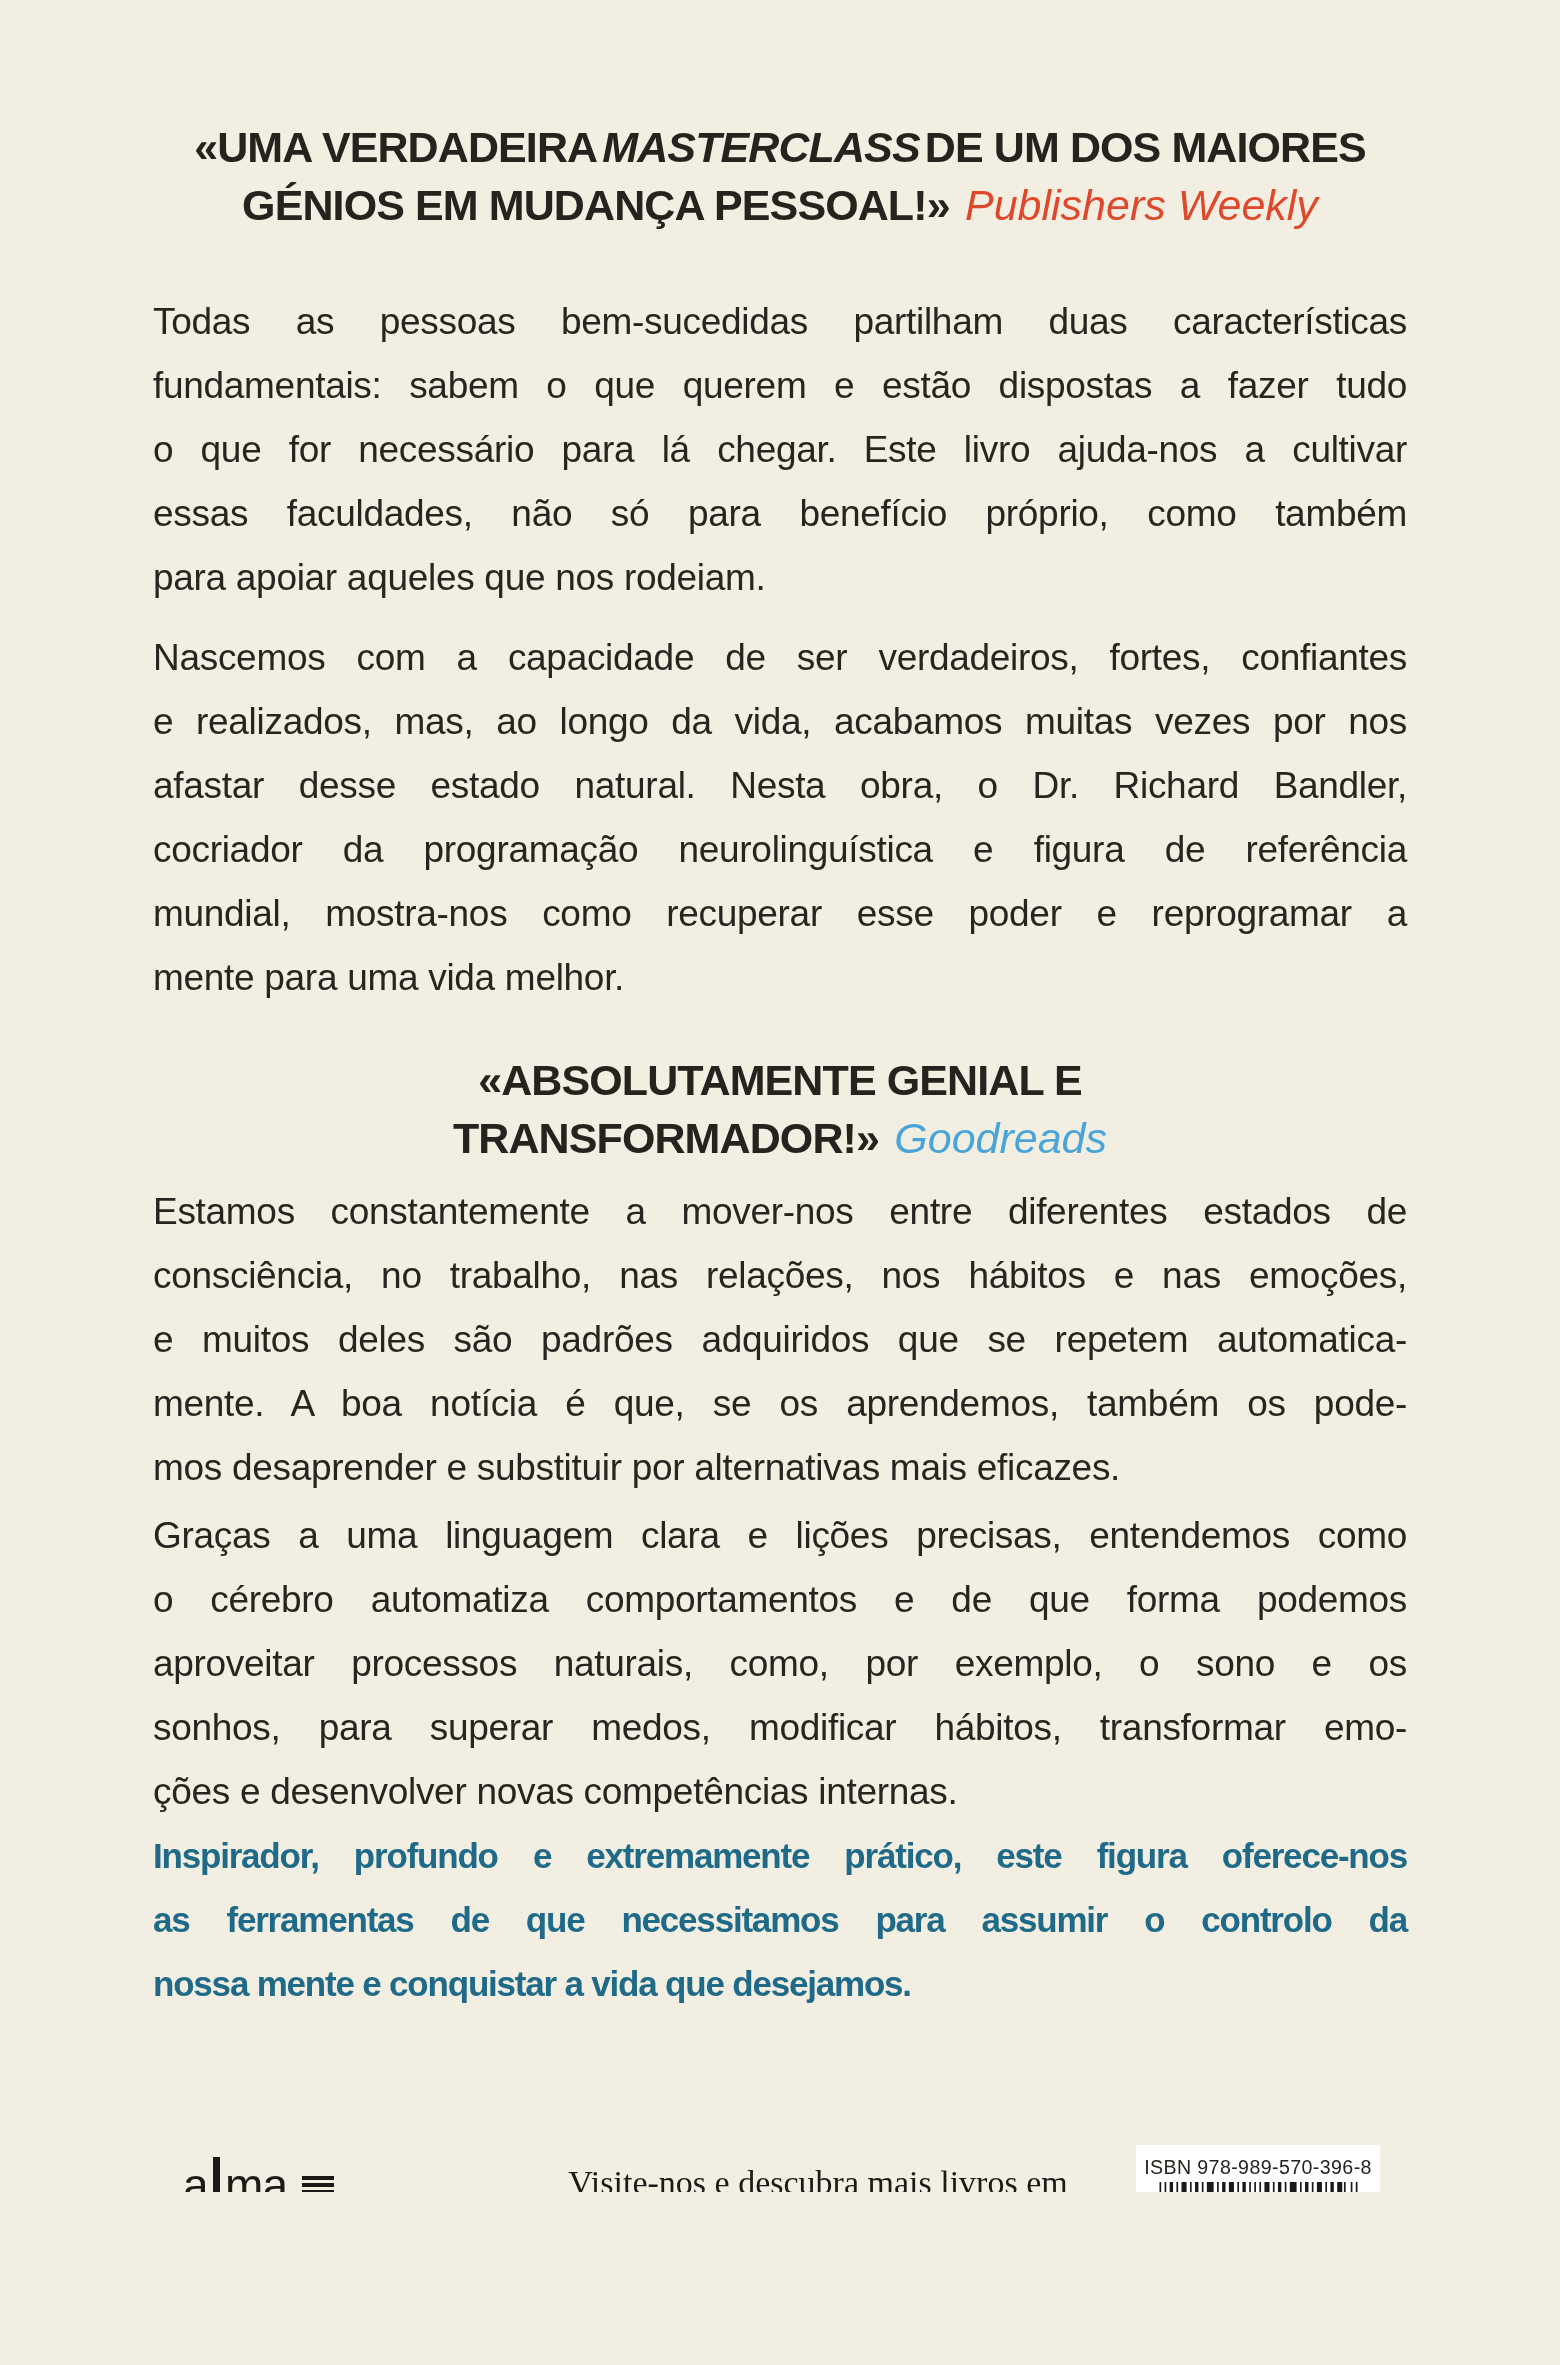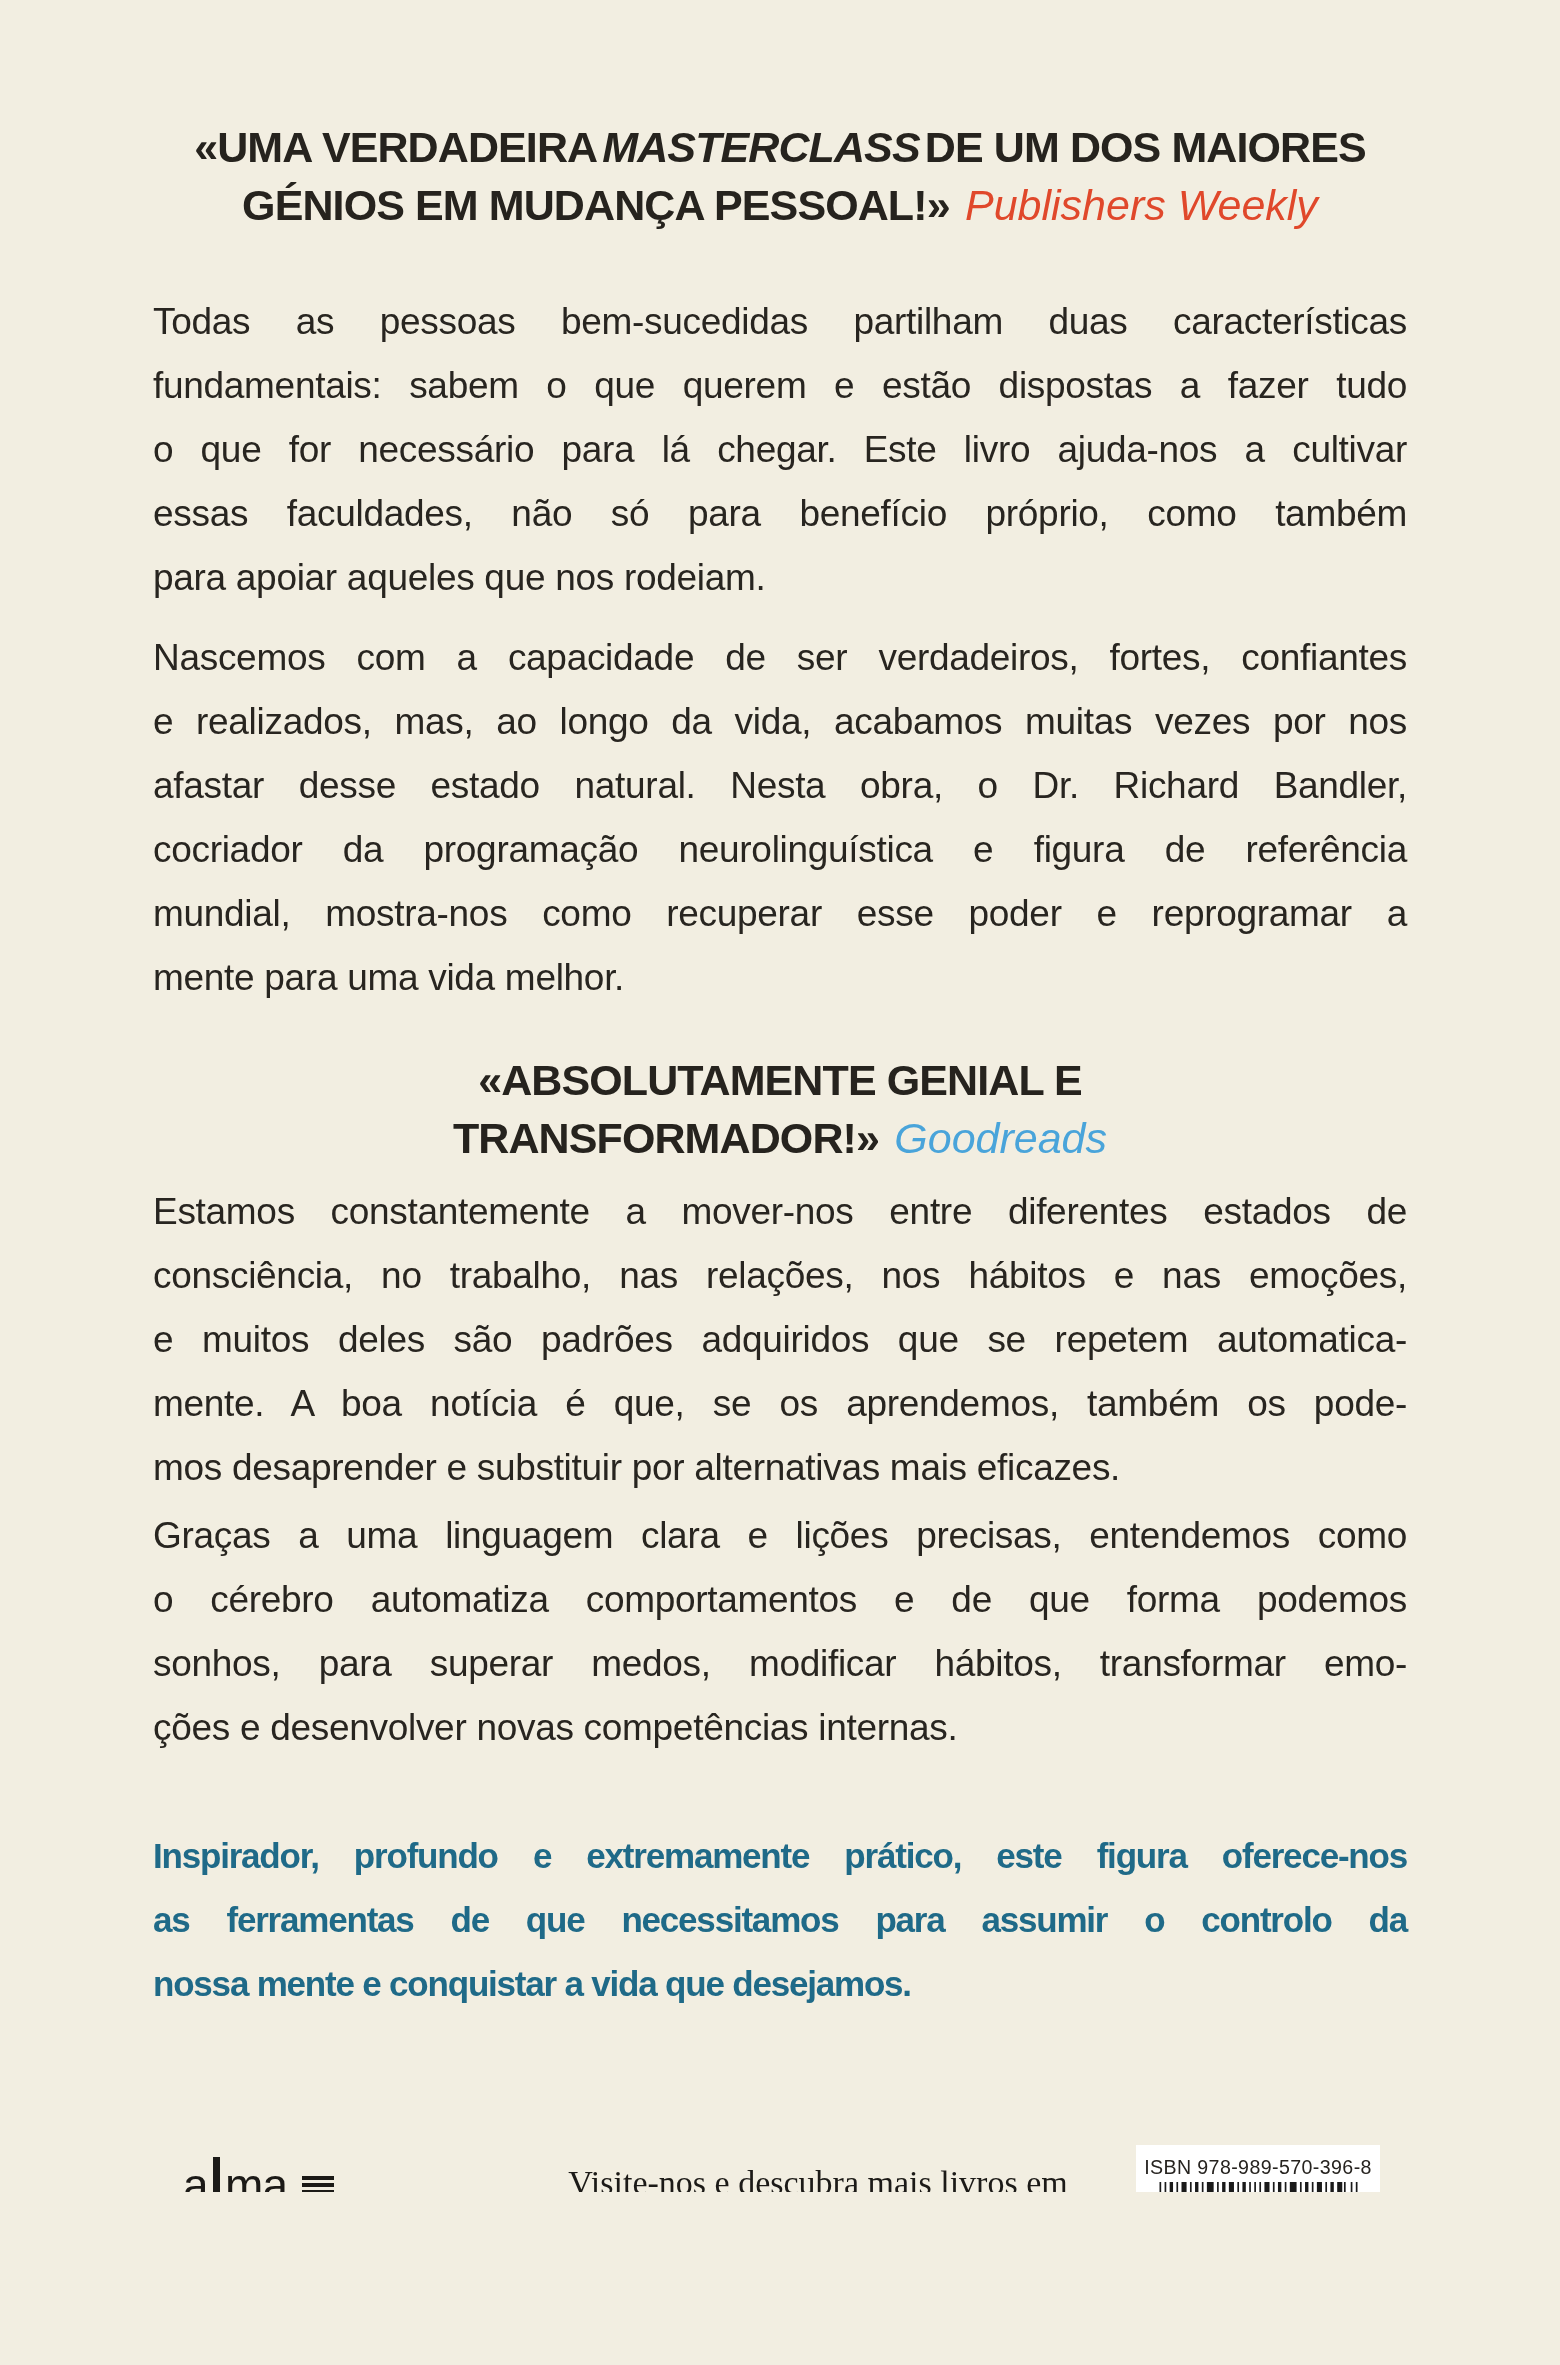--- a/index.html
+++ b/index.html
@@ -117,20 +117,21 @@
     <div class="jline">Estamos constantemente a mover-nos entre diferentes estados de</div>
     <div class="jline">consciência, no trabalho, nas relações, nos hábitos e nas emoções,</div>
     <div class="jline">e muitos deles são padrões adquiridos que se repetem automatica-</div>
     <div class="jline">mente. A boa notícia é que, se os aprendemos, também os pode-</div>
     <div class="jline last">mos desaprender e substituir por alternativas mais eficazes.</div>
   </div>
 
   <div class="para" style="top:1504px;">
     <div class="jline">Graças a uma linguagem clara e lições precisas, entendemos como</div>
     <div class="jline">o cérebro automatiza comportamentos e de que forma podemos</div>
+    <div class="jline">aproveitar processos naturais, como, por exemplo, o sono e os</div>
     <div class="jline">sonhos, para superar medos, modificar hábitos, transformar emo-</div>
     <div class="jline last">ções e desenvolver novas competências internas.</div>
   </div>
 
   <div class="para closing" style="top:1824px;">
     <div class="jline">Inspirador, profundo e extremamente prático, este figura oferece-nos</div>
     <div class="jline">as ferramentas de que necessitamos para assumir o controlo da</div>
     <div class="jline last">nossa mente e conquistar a vida que desejamos.</div>
   </div>
 

